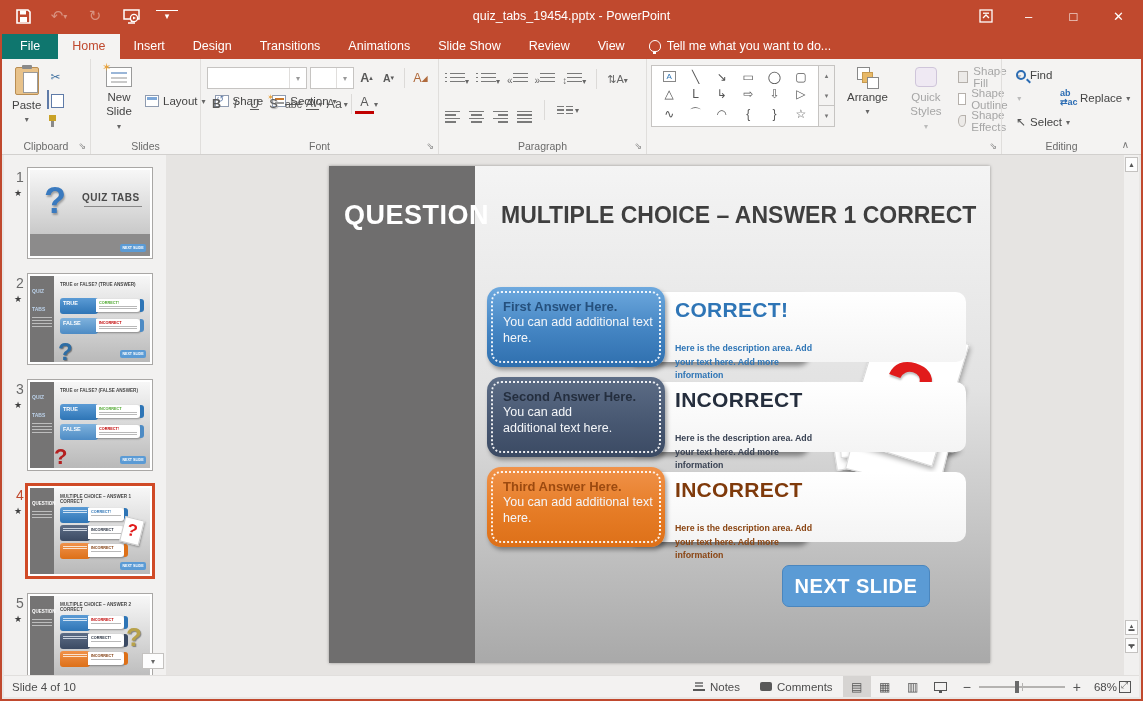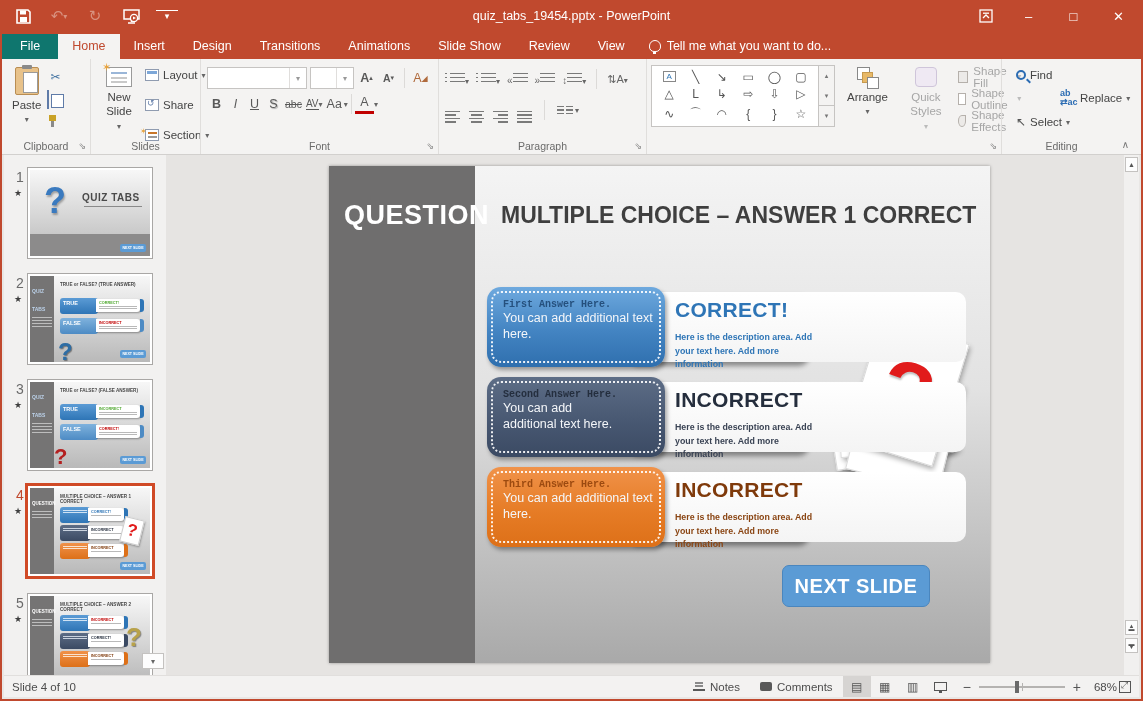--- a/index.html
+++ b/index.html
@@ -127,36 +127,36 @@
   
   .canvas { position:absolute; left:162px; right:15px; top:0; bottom:0; background:#e6e4e2; }
   .slide { position:absolute; left:163px; top:11px; width:661px; height:497px; background:linear-gradient(#f4f4f4 0%,#e2e2e2 45%,#a9a9a9 100%); box-shadow:0 0 3px rgba(0,0,0,.35); }
   .q-side { position:absolute; left:0; top:0; bottom:0; width:146px; background:#6f6e6e; }
   .q-head { position:absolute; left:15px; top:34px; font-size:27px; font-weight:bold; color:#fff; letter-spacing:.5px; }
   .q-body { position:absolute; left:15px; top:72px; width:118px; font-size:12.5px; font-weight:bold; color:#f2f2f2; line-height:1.4; }
   .s-title { position:absolute; left:172px; top:36px; font-size:23px; font-weight:bold; color:#3f3f3f; }
   .tabrowS { position:absolute; left:158px; width:330px; height:80px; }
   .tab-left { position:absolute; left:0; top:0; width:178px; height:80px; border-radius:14px; box-shadow:2px 3px 4px rgba(0,0,0,.35); z-index:2; padding:12px 10px 8px 16px; }
   .tab-left:before { content:''; position:absolute; inset:4px; border:2px dotted rgba(255,255,255,.9); border-radius:10px; pointer-events:none; }
-  .tab-left .a1 { font-size:10px; font-weight:bold; display:block;font-family:Liberation Mono, monospace; }
+  .tab-left .a1 { font-size:13px; font-weight:bold; display:block; }
   .tab-left .a2 { font-size:12.5px; color:#f4f6f9; display:block; line-height:1.25; margin-top:1px; width:150px; }
   .tab-blue  { background:linear-gradient(#6ea9de 0%,#4384c2 55%,#2f6fae 100%); }
   .tab-blue .a1 { color:#25507d; }
   .tab-dark  { background:linear-gradient(#5d6d86 0%,#485872 55%,#3b4a63 100%); }
   .tab-dark .a1 { color:#242e3e; }
   .tab-orange{ background:linear-gradient(#f0924a 0%,#e67c26 55%,#dd7018 100%); }
   .tab-orange .a1 { color:#9c4a10; }
   .panel { position:absolute; left:166px; top:5px; width:308px; height:70px; z-index:1; }
   .panel .strip { position:absolute; right:155px; top:0; bottom:0; width:175px; border-radius:0 10px 10px 0; box-shadow:3px 4px 5px rgba(0,0,0,.4); }
   .panel .white { position:absolute; left:0px; top:0; width:310px; height:70px; background:linear-gradient(#ffffff,#f4f4f4); border-radius:0 10px 10px 0; padding:6px 10px 4px 22px; }
   .panel .white { width:313px; }
   .strip-blue { background:#2f6fae; } .strip-dark { background:#3b4a63; } .strip-orange { background:#dd7018; }
   .res { font-size:21px; font-weight:bold; letter-spacing:.3px; }
   .res-blue { color:#2e75b6; } .res-dark { color:#252e3d; } .res-orange { color:#7f3a0b; }
-  .desc { font-size:8.8px; font-weight:bold; line-height:1.55; margin-top:9px; width:150px; }
+  .desc { font-size:8.8px; font-weight:bold; line-height:1.55; margin-top:20px; width:150px; }
   .desc-blue { color:#2e75b6; } .desc-dark { color:#3a4354; } .desc-orange { color:#8a4513; }
   
   .cards { position:absolute; left:498px; top:158px; width:160px; height:170px; }
   .card { position:absolute; background:#fff; border:1px solid #d9d9d9; box-shadow:2px 3px 5px rgba(0,0,0,.3); }
   .card.c1 { left:6px; top:96px; width:118px; height:42px; transform:rotate(-9deg); }
   .card.c2 { left:12px; top:84px; width:118px; height:46px; transform:rotate(-4deg); }
   .card.c3 { left:30px; top:48px; width:96px; height:110px; transform:rotate(14deg); }
   .card.top { left:34px; top:4px; width:92px; height:128px; transform:rotate(17deg); display:flex; align-items:center; justify-content:center; }
   .card.top .qm { font-size:86px; font-weight:bold; color:#e11b1b; line-height:1; text-shadow:1px 2px 2px rgba(0,0,0,.25); }
   .next-btn { position:absolute; left:453px; top:399px; width:148px; height:42px; background:#5b9bd5; border:1px solid #4a86be; border-radius:7px; display:flex; align-items:center; justify-content:center; color:#fff; font-size:20px; font-weight:bold; letter-spacing:.5px; }
@@ -265,21 +265,21 @@
       <span class="dlg">⇘</span>
     </div>
 
     <div class="rgroup" style="width:110px;">
       <div style="display:flex;">
         <div class="bigbtn">
           <span class="slide-ic"></span>
           <span class="cap" style="width:36px;">New Slide</span>
             <span class="arrow-s">▾</span>
         </div>
-        <div style="display:flex;flex-direction:column;gap:16px;padding-top:5px;">
+        <div style="display:flex;flex-direction:row;gap:5px;padding-top:5px;">
           <span class="smallrow">
               <span class="mini-ic layout"></span>
               <span>Layout</span>
               <span class="arrow-s">▾</span>
             </span>
           <span class="smallrow">
               <span class="mini-ic reset"></span>
               <span>Share</span>
             </span>
           <span class="smallrow">

